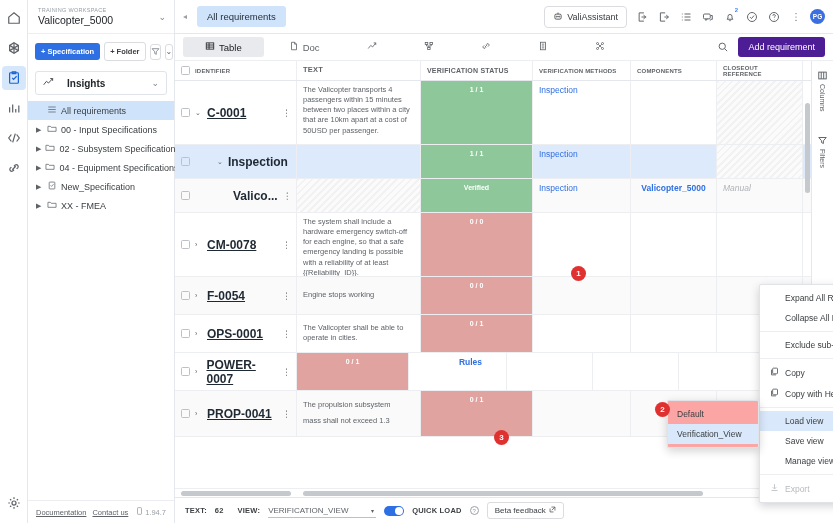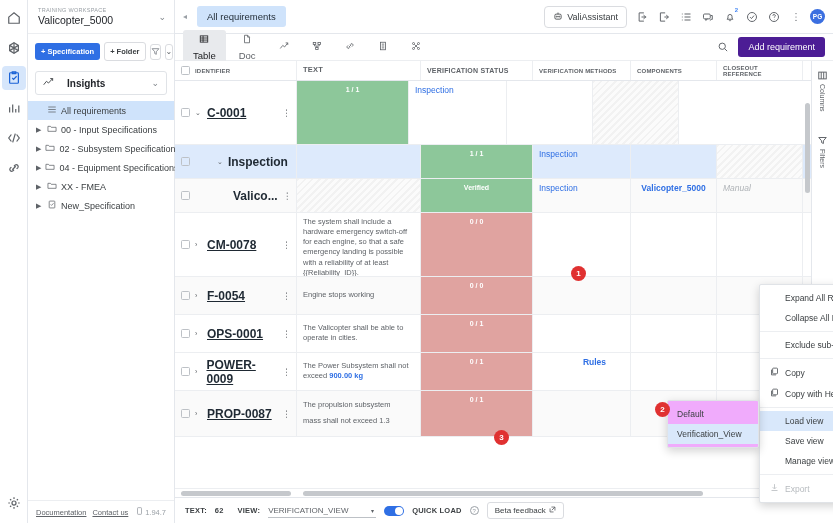--- a/index.html
+++ b/index.html
@@ -124,21 +124,21 @@
     color: #fff; font-size: 6.5px; font-weight: bold;
     display: flex; align-items: center; justify-content: center; cursor: pointer;
   }
 
   .viewbar {
     height: 27px; display: flex; align-items: center; gap: 3px; padding: 0 8px;
     border-bottom: 1px solid #eceef1;
   }
   .vtab {
     display: flex; align-items: center; gap: 4px; font-size: 9.5px;
-    padding: 4px 10px; border-radius: 3px; color: #5f6368; cursor: pointer; flex-direction: column;
+    padding: 4px 22px; border-radius: 3px; color: #5f6368; cursor: pointer;
   }
   .vtab.active { background: #e8eaed; color: #202124; }
   .vtab svg { width: 10px; height: 10px; stroke: #5f6368; fill: none; stroke-width: 1.3; }
   .vtab.active svg { stroke: #202124; }
   .vb-right { margin-left: auto; display: flex; align-items: center; gap: 8px; }
   .add-req {
     background: #4c1d95; color: #fff; border-radius: 3px;
     font-size: 9px; padding: 5px 10px; cursor: pointer;
   }
 
@@ -226,21 +226,21 @@
   }
   .mi { display: flex; align-items: center; gap: 6px; padding: 5px 10px; cursor: pointer; position: relative; }
   .mi.hl2 { background: #d9e8fb; }
   .mi.dis { color: #b7bbbf; cursor: default; }
   .mi svg { width: 9px; height: 9px; stroke: #5f6368; fill: none; stroke-width: 1.2; flex: 0 0 auto; }
   .mi.dis svg { stroke: #c0c3c6; }
   .mi-sep { height: 1px; background: #eceef1; margin: 3px 0; }
 
   .submenu {
     position: absolute; left: 492px; top: 400px; width: 92px;
-    background: #f0abfc; border: 1px solid #e0e3e7; border-radius: 2px;
+    background: #fca5a5; border: 1px solid #e0e3e7; border-radius: 2px;
     box-shadow: 0 3px 10px rgba(0,0,0,.18); z-index: 50; padding: 3px 0;
     font-size: 8.5px; color: #3c4043;
   }
   .submenu .mi { padding: 5px 9px; }
 
   
   .nbadge {
     position: absolute; width: 15px; height: 15px; border-radius: 50%;
     background: #e03131; color: #fff; font-size: 8px; font-weight: bold;
     display: flex; align-items: center; justify-content: center; z-index: 60;
@@ -352,31 +352,31 @@
       <div class="tree-row">
         <span class="tw">▶</span>
         <span><svg viewBox="0 0 16 14">
               <path d="M1.5 3.5h4l1.3 1.6h7.7v6.4H1.5z"></path>
             </svg></span>
         <span>04 - Equipment Specifications</span>
       </div>
       <div class="tree-row">
         <span class="tw">▶</span>
         <span><svg viewBox="0 0 16 14">
-              <path d="M1.5 3.5h4l1.3 1.6h7.7v6.4H1.5z"></path>
-            </svg></span>
-        <span>XX - FMEA</span>
+              <rect x="3.5" y="1.5" width="9" height="11" rx="1"></rect>
+              <path d="M5.8 7l1.4 1.4L10.4 5"></path>
+            </svg></span>
+        <span>New_Specification</span>
       </div>
       <div class="tree-row">
         <span class="tw">▶</span>
         <span><svg viewBox="0 0 16 14">
-              <rect x="3.5" y="1.5" width="9" height="11" rx="1"></rect>
-              <path d="M5.8 7l1.4 1.4L10.4 5"></path>
-            </svg></span>
-        <span>New_Specification</span>
+              <path d="M1.5 3.5h4l1.3 1.6h7.7v6.4H1.5z"></path>
+            </svg></span>
+        <span>XX - FMEA</span>
       </div>
     </div>
 
     <div class="sb-footer">
       <a>Documentation</a>
       <a>Contact us</a>
       <span class="ver">
         <span><svg viewBox="0 0 10 12">
               <rect x="2" y="1" width="6" height="10" rx="1"></rect>
             </svg></span>
@@ -532,20 +532,21 @@
 
         <div class="rows">
 
           <div class="row" style="height:64px;">
             <div class="cell c-id">
               <span class="cbx"></span>
               <span class="exp">⌄</span>
               <span class="idtext">C-0001</span>
               <span class="kebab">⋮</span>
             </div>
+            <div class="cell c-txt">The Valicopter transports 4 passengers within 15 minutes between two places within a city that are 10km apart at a cost of 50USD per passenger.</div>
             <div class="cell c-vs green">1 / 1</div>
             <div class="cell c-vm">Inspection</div>
             <div class="cell c-comp"></div>
             <div class="cell c-clo hatch"></div>
           </div>
 
           <div class="row grp" style="height:34px;">
             <div class="cell c-id">
               <span class="cbx"></span>
               <span class="exp" style="margin-left:22px;">⌄</span>
@@ -611,37 +612,34 @@
             <div class="cell c-vs red">0 / 1</div>
             <div class="cell c-vm"></div>
             <div class="cell c-comp"></div>
             <div class="cell c-clo"></div>
           </div>
 
           <div class="row" style="height:38px;">
             <div class="cell c-id">
               <span class="cbx"></span>
               <span class="exp">›</span>
-              <span class="idtext">POWER-0009</span>
+              <span class="idtext">POWER-0007</span>
               <span class="kebab">⋮</span>
-            </div>
-            <div class="cell c-txt" style="padding-top:8px;">
-              <span>The Power Subsystem shall not exceed </span><span class="hl">900.00  kg</span>
             </div>
             <div class="cell c-vs red">0 / 1</div>
             <div class="cell c-vm" style="text-align:center;font-weight:bold;padding-left:32px;">Rules</div>
             <div class="cell c-comp"></div>
             <div class="cell c-clo"></div>
           </div>
 
           <div class="row alt" style="height:46px;">
             <div class="cell c-id">
               <span class="cbx"></span>
               <span class="exp">›</span>
-              <span class="idtext">PROP-0087</span>
+              <span class="idtext">PROP-0041</span>
               <span class="kebab">⋮</span>
             </div>
             <div class="cell c-txt" style="padding-top:6px;line-height:2.1;">
               <div>The propulsion subsystem</div>
               <div>mass shall not exceed 1.3</div>
             </div>
             <div class="cell c-vs red">0 / 1</div>
             <div class="cell c-vm"></div>
             <div class="cell c-comp"></div>
             <div class="cell c-clo"></div>

